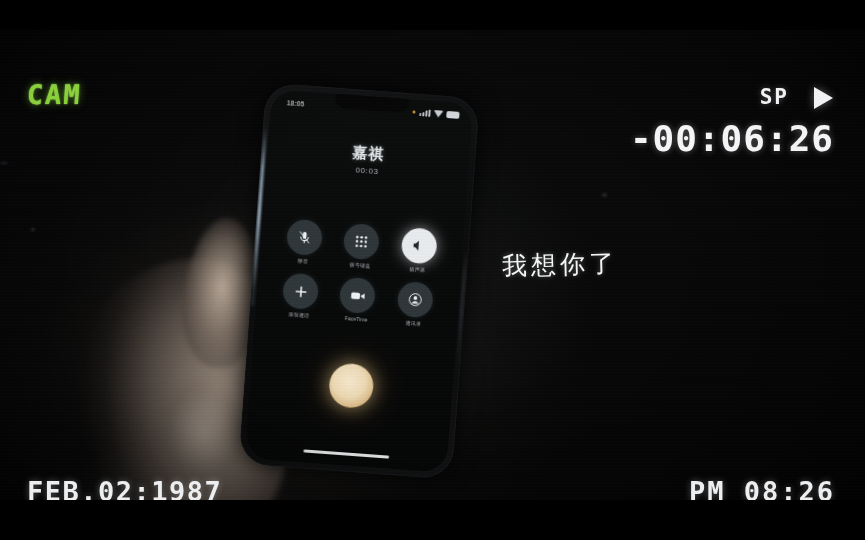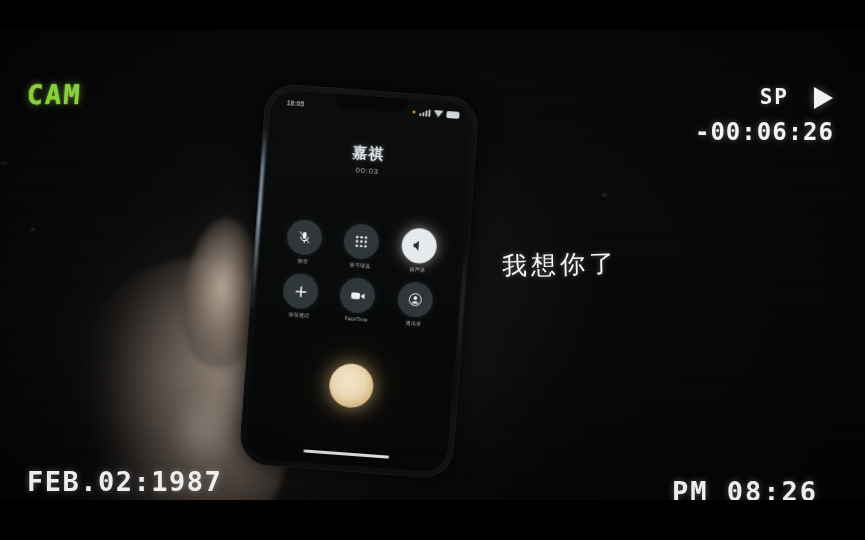--- a/index.html
+++ b/index.html
@@ -372,35 +372,35 @@
     top: 57px;
     width: 0; height: 0;
     border-top: 11px solid transparent;
     border-bottom: 11px solid transparent;
     border-left: 19px solid #f2f2f4;
     filter: drop-shadow(0 0 4px rgba(255,255,255,0.35));
   }
   #osd-timecode {
     right: 31px;
     top: 88px;
-    font-size: 24px;
+    font-size: 36px;
     color: #f4f4f6;
     letter-spacing: 1px;
     text-shadow: 0 0 7px rgba(255,255,255,0.33);
   }
   #osd-date {
     left: 27px;
-    top: 436px;
+    top: 446px;
     font-size: 27px;
     color: #eceef0;
     letter-spacing: 1.5px;
     text-shadow: 0 0 7px rgba(255,255,255,0.32);
   }
   #osd-clock {
-    right: 47px;
+    right: 30px;
     top: 446px;
     font-size: 27px;
     color: #eceef0;
     letter-spacing: 2px;
     text-shadow: 0 0 7px rgba(255,255,255,0.32);
   }
 
   
   #vignette {
     position: absolute;

